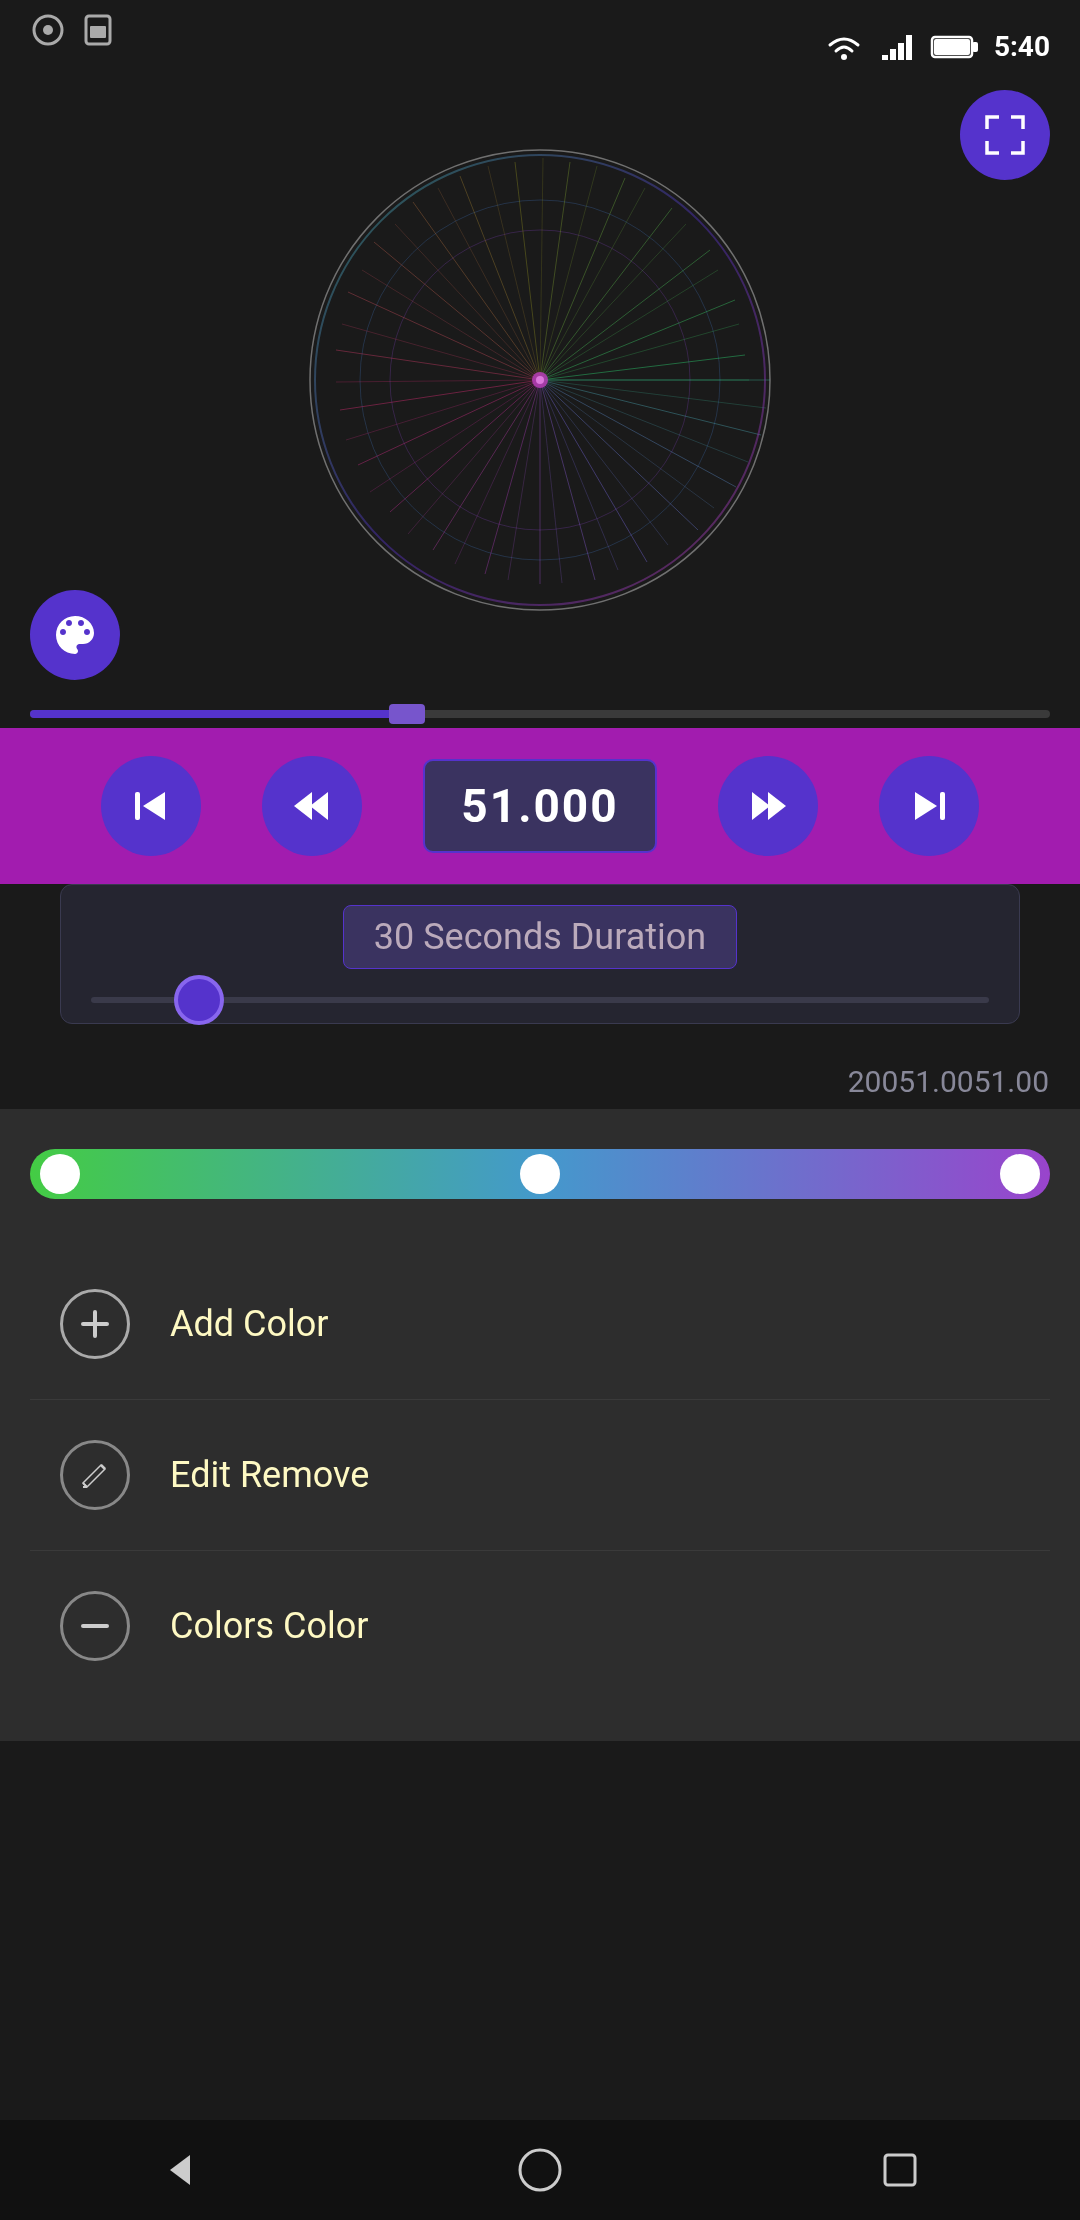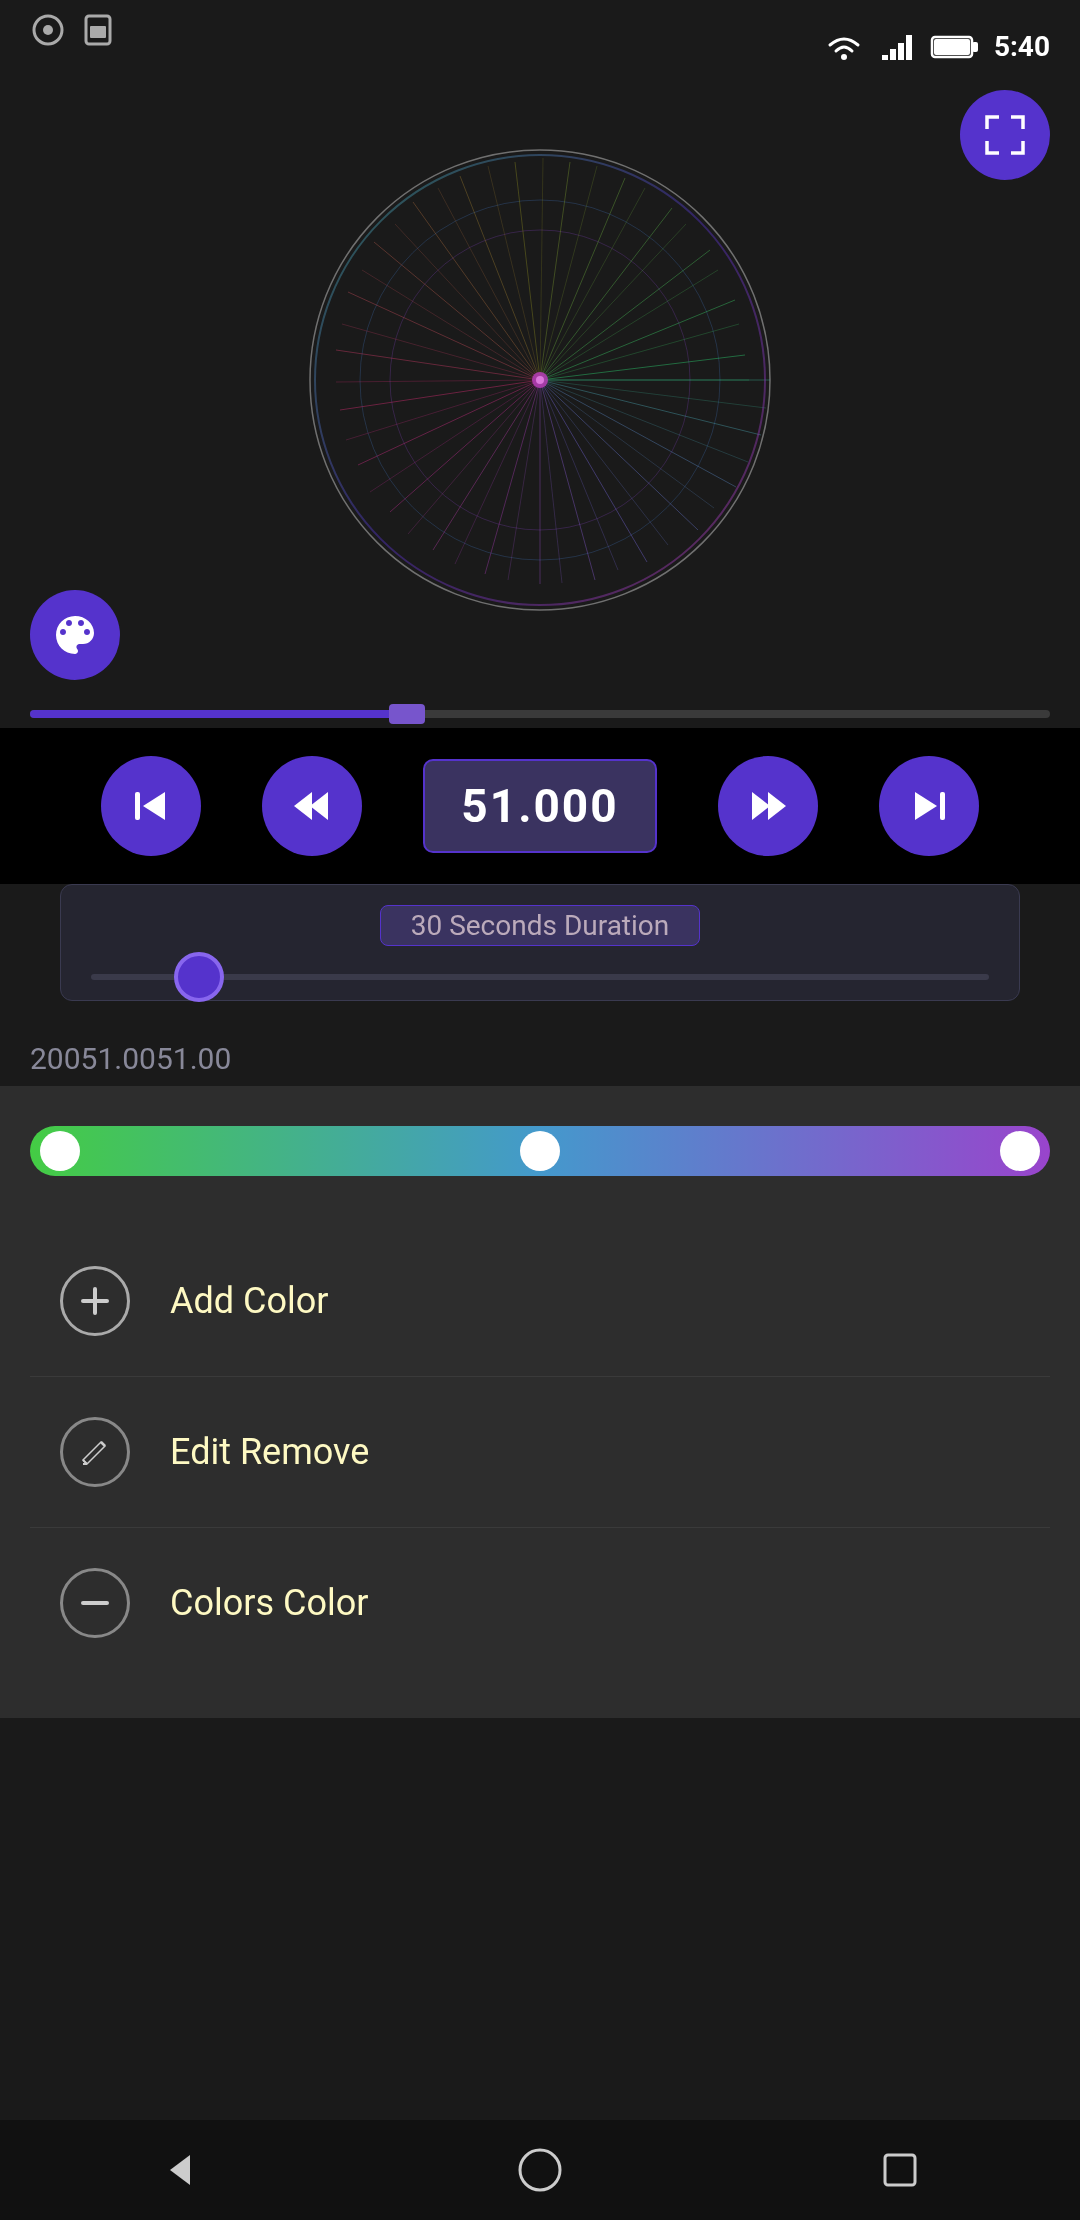--- a/index.html
+++ b/index.html
@@ -126,21 +126,21 @@
       transform: translateX(-50%);
     }
 
     
     .controls-area {
       display: flex;
       align-items: center;
       justify-content: center;
       gap: 61px;
       padding: 28px 30px;
-      background: #000000;
+      background: #a21caf;
     }
     .ctrl-btn {
       width: 100px;
       height: 100px;
       background: #5533cc;
       border-radius: 50%;
       display: flex;
       align-items: center;
       justify-content: center;
       cursor: pointer;
@@ -170,22 +170,22 @@
       border: 1px solid #3a3a50;
       border-radius: 12px;
       margin: 0 30px 0 30px;
       padding: 20px 30px;
       position: relative;
     }
     .duration-label-badge {
       background: #3a3360;
       border: 1px solid #5533cc;
       border-radius: 8px;
-      padding: 3px 30px;
-      font-size: 28px;
+      padding: 10px 30px;
+      font-size: 36px;
       color: #bbaabb;
       text-align: center;
       width: fit-content;
       margin: 0 auto 28px auto;
     }
     .duration-track {
       width: 100%;
       height: 6px;
       background: #3a3a4a;
       border-radius: 3px;
@@ -199,22 +199,22 @@
       position: absolute;
       top: -22px;
       left: 12%;
       transform: translateX(-50%);
       border: 4px solid #8866ee;
     }
 
     
     .slider-labels {
       display: flex;
-      justify-content: flex-start;
-      padding: 20px 42px 10px 30px;
+      justify-content: flex-end;
+      padding: 20px 31px 10px 30px;
       color: #888899;
       font-size: 30px;
     }
 
     
     .color-panel {
       background: #2d2d2d;
       padding: 40px 30px;
       margin-top: 0;
     }

